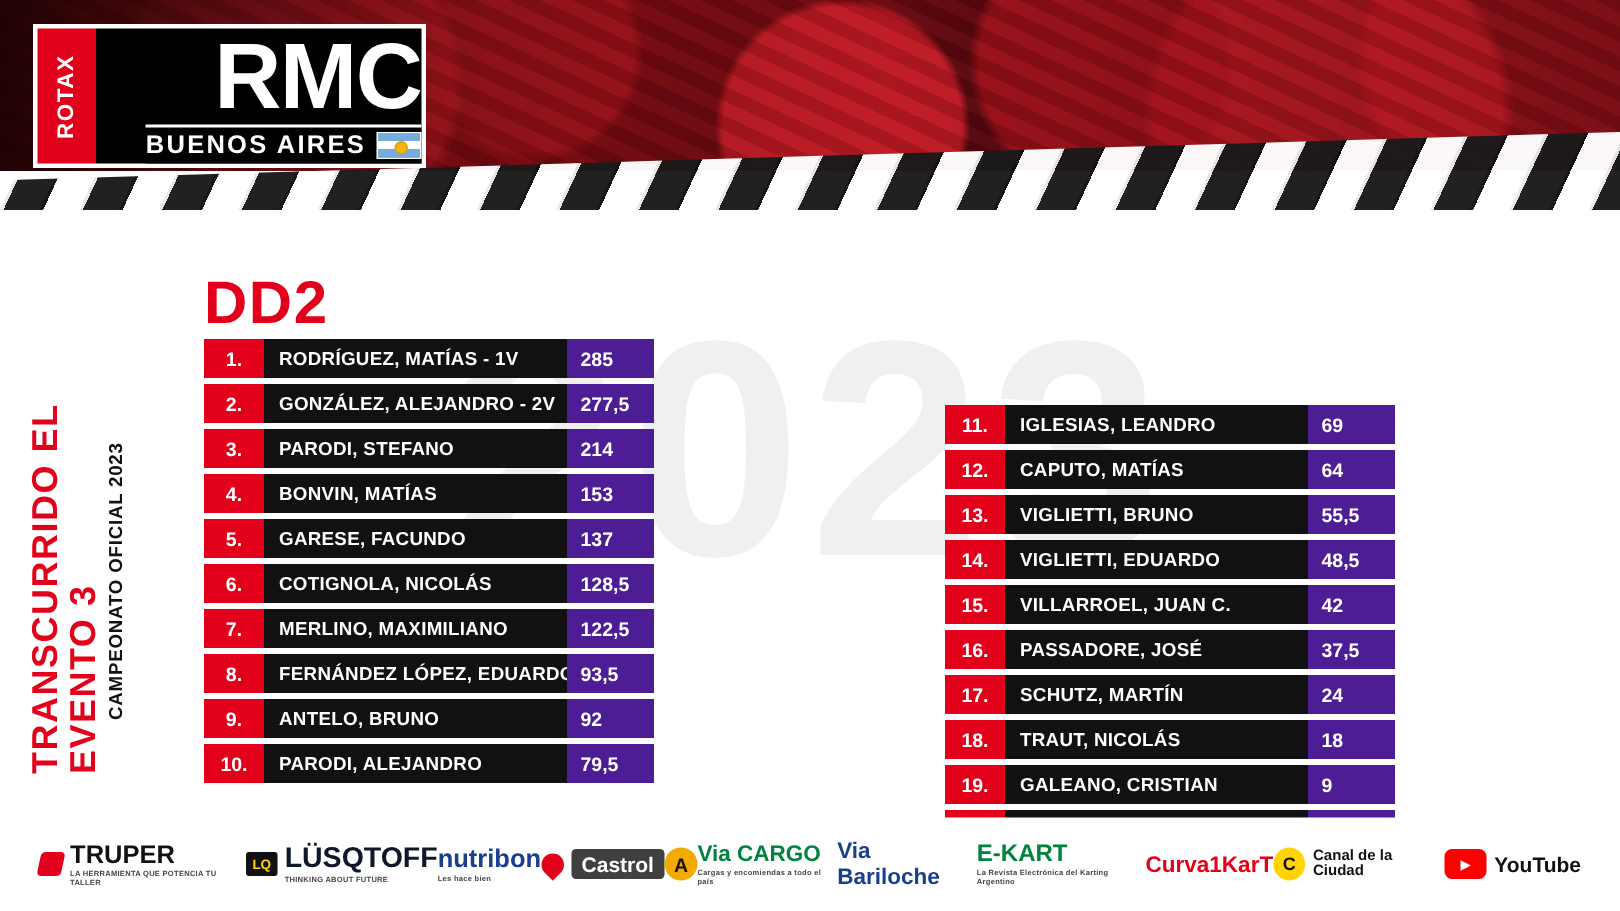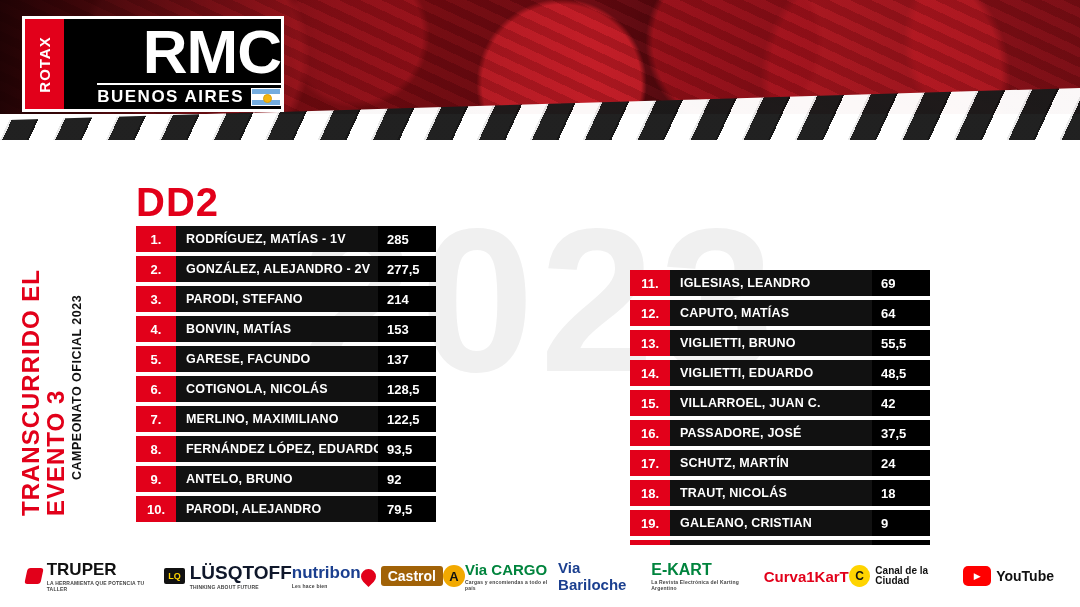--- a/index.html
+++ b/index.html
@@ -134,40 +134,40 @@
   .row .pos{
     width:40px; background:#e2001a; color:#fff; font-size:13px; font-weight:bold;
     display:flex; align-items:center; justify-content:center;
   }
   .row .name{
     flex:1; background:#111; color:#fff; font-size:12.5px; font-weight:bold;
     display:flex; align-items:center; padding-left:10px; letter-spacing:.2px;
     white-space:nowrap; overflow:hidden;
   }
   .row .pts{
-    width:58px; background:#000000; color:#fff; font-size:13px; font-weight:bold;
+    width:58px; background:#4c1d95; color:#fff; font-size:13px; font-weight:bold;
     display:flex; align-items:center; padding-left:9px;
   }
 
   
   .sponsors{
     position:absolute; left:0; bottom:0; width:1080px; height:62px; background:#fff;
     display:flex; align-items:center; justify-content:center;
     padding:0 26px; z-index:4;
   }
   .sp{ display:flex; align-items:center; gap:5px; }
   .sp-name{ font-weight:bold; }
   .sp-sub{ font-size:5px; letter-spacing:.2px; color:#444; display:block; font-weight:bold;}
   .dot{ width:16px; height:16px; border-radius:50%; }
   .truper .sp-name{ color:#111; font-size:17px; }
   .truper .dot{ background:#e2001a; border-radius:3px; transform:skewX(-12deg); }
   .lusqtoff .sp-name{ color:#0f172a; font-size:19px; }
   .lusqtoff .badge{ background:#111; color:#ffd400; font-size:9px; font-weight:bold; padding:3px 4px; border-radius:2px;}
   .nutribon .sp-name{ color:#1b3f8f; font-size:17px; }
-  .castrol .sp-name{ color:#fff; font-size:14px; background:#a16207; padding:2px 7px; border-radius:3px; }
+  .castrol .sp-name{ color:#fff; font-size:14px; background:#404040; padding:2px 7px; border-radius:3px; }
   .castrol .flame{ width:15px;height:15px;background:#e2001a;border-radius:50% 50% 50% 0; transform:rotate(-45deg);}
   .aca .circle{ width:22px;height:22px;border-radius:50%;background:#f2a900;color:#111;font-size:13px;font-weight:bold;display:flex;align-items:center;justify-content:center;}
   .viacargo .sp-name{ color:#00843d; font-size:15px; }
   .viabari .sp-name{ color:#1b3f8f; font-size:15px; }
   .ekart .sp-name{ color:#00843d; font-size:16px; }
   .curva .sp-name{ color:#e2001a; font-size:15px; }
   .ciudad .circle{ width:22px;height:22px;border-radius:50%;background:#ffd400;color:#111;font-size:12px;font-weight:bold;display:flex;align-items:center;justify-content:center;}
   .ciudad .sp-name{ color:#111; font-size:10px; line-height:1.05; }
   .yt .play{ width:28px;height:20px;background:#ff0000;border-radius:5px;display:flex;align-items:center;justify-content:center;color:#fff;font-size:9px;}
   .yt .sp-name{ color:#111; font-size:14px; }

